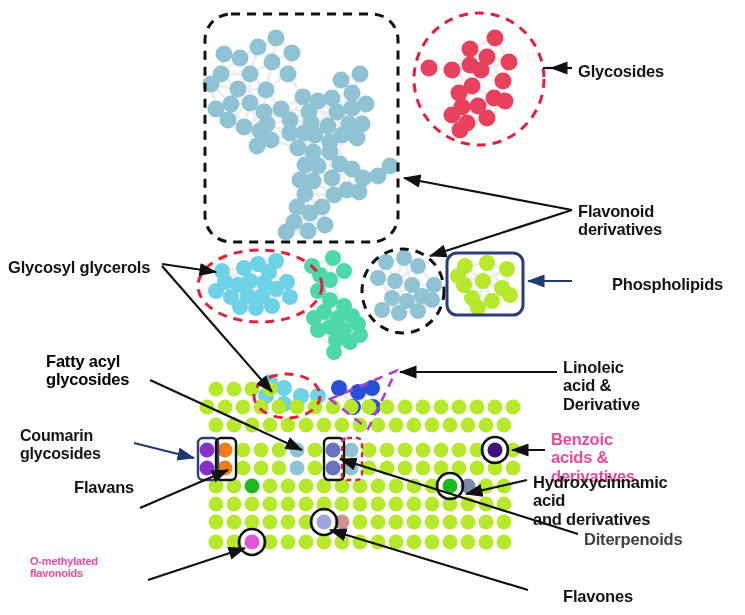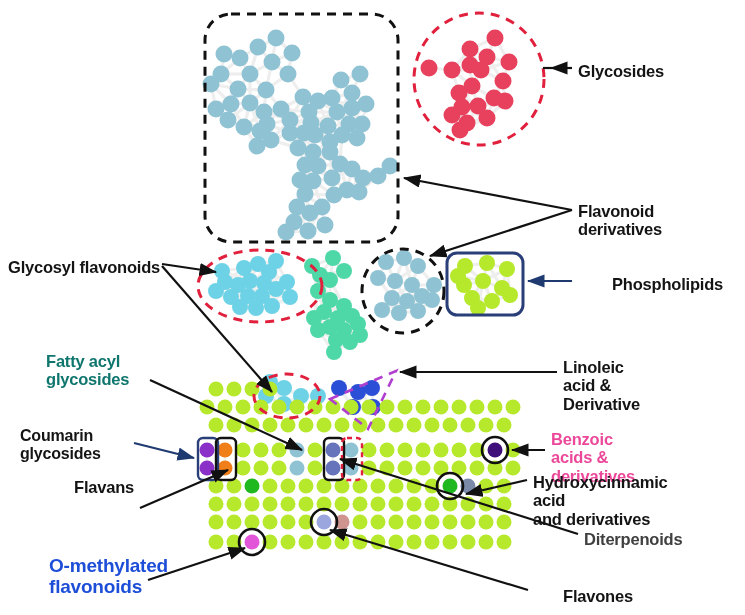--- a/index.html
+++ b/index.html
@@ -908,30 +908,30 @@
       <path d="M 140,508 L 228,470" fill="none" stroke="#111111" stroke-width="2.2" marker-end="url(#ah-111111)"></path>
       <path d="M 527,480 L 466,494" fill="none" stroke="#111111" stroke-width="2.2" marker-end="url(#ah-111111)"></path>
       <path d="M 578,534 L 340,459" fill="none" stroke="#111111" stroke-width="2.2" marker-end="url(#ah-111111)"></path>
       <path d="M 148,580 L 245,548" fill="none" stroke="#111111" stroke-width="2.2" marker-end="url(#ah-111111)"></path>
       <path d="M 528,590 L 330,530" fill="none" stroke="#111111" stroke-width="2.2" marker-end="url(#ah-111111)"></path>
     </svg>
   <div id="labels">
       <div class="lbl" style="left: 578px; top: 62px; font-size: 16.5px; color: rgb(20, 20, 20);">Glycosides</div>
       <div class="lbl" style="left: 578px; top: 202px; font-size: 16.5px; color: rgb(20, 20, 20);">Flavonoid derivatives</div>
       <div class="lbl" style="left: 612px; top: 275px; font-size: 16.5px; color: rgb(20, 20, 20);">Phospholipids</div>
-      <div class="lbl" style="left: 8px; top: 258px; font-size: 16.5px; color: rgb(20, 20, 20);">Glycosyl flavonoids</div>
-      <div class="lbl" style="left: 46px; top: 352px; font-size: 16.5px; color: #0f766e;">Fatty acyl
+      <div class="lbl" style="left: 8px; top: 258px; font-size: 16.5px; color: rgb(20, 20, 20);">Glycosyl glycerols</div>
+      <div class="lbl" style="left: 46px; top: 352px; font-size: 16.5px; color: #000000;">Fatty acyl
 glycosides</div>
       <div class="lbl" style="left: 563px; top: 358px; font-size: 16.5px; color: rgb(20, 20, 20);">Linoleic acid &amp;
 Derivative</div>
       <div class="lbl" style="left: 20px; top: 427px; font-size: 16px; color: rgb(20, 20, 20);">Coumarin
 glycosides</div>
       <div class="lbl" style="left: 551px; top: 430px; font-size: 16.5px; color: #ec4899;">Benzoic acids &amp;
 derivatives</div>
       <div class="lbl" style="left: 74px; top: 478px; font-size: 16.5px; color: rgb(20, 20, 20);">Flavans</div>
       <div class="lbl" style="left: 533px; top: 473px; font-size: 16.5px; color: rgb(20, 20, 20);">Hydroxycinnamic acid
 and derivatives</div>
       <div class="lbl" style="left: 584px; top: 530px; font-size: 16.5px; color: #404040;">Diterpenoids</div>
-      <div class="lbl" style="left: 30px; top: 555px; font-size: 19px; color: #1d4ed8; margin-left: 19px;">O-methylated
+      <div class="lbl" style="left: 30px; top: 555px; font-size: 11px; color: #ec4899;">O-methylated
 flavonoids</div>
       <div class="lbl" style="left: 563px; top: 587px; font-size: 16.5px; color: rgb(20, 20, 20);">Flavones</div>
     </div>
 </div>
 
 </body></html>

